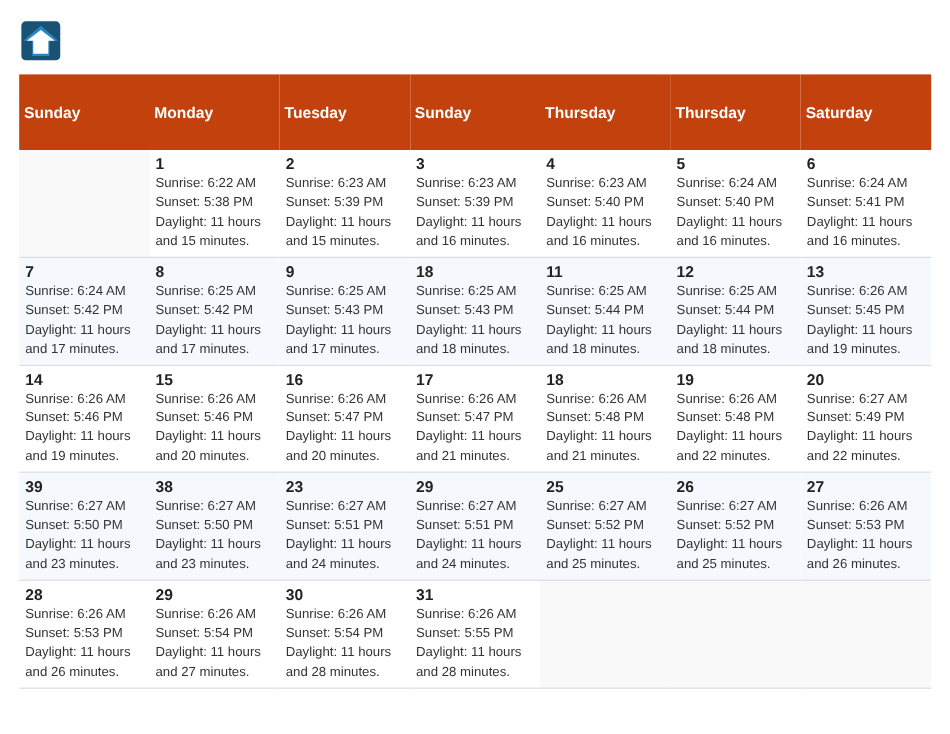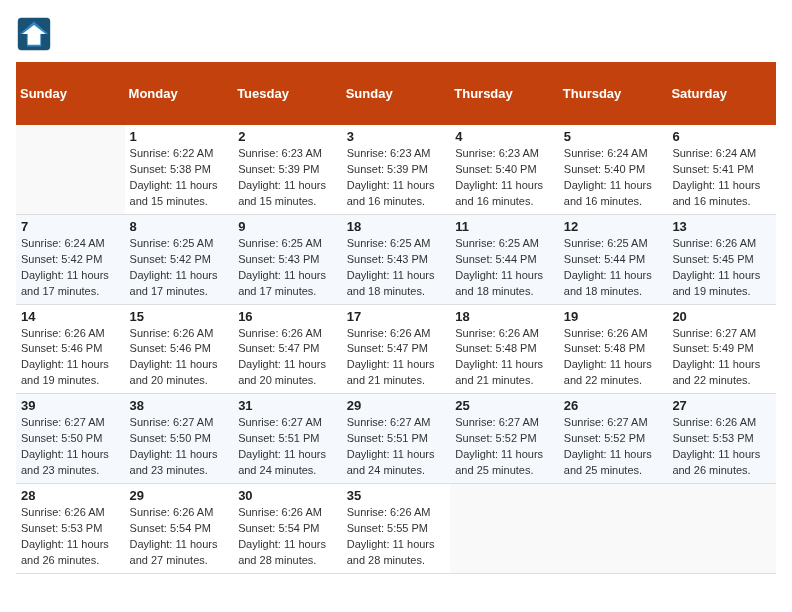--- a/index.html
+++ b/index.html
@@ -201,21 +201,21 @@
       <tr>
         <td>
           <span class="day-number">39</span>
           <div class="day-info">Sunrise: 6:27 AM<br>Sunset: 5:50 PM<br>Daylight: 11 hours and 23 minutes.</div>
         </td>
         <td>
           <span class="day-number">38</span>
           <div class="day-info">Sunrise: 6:27 AM<br>Sunset: 5:50 PM<br>Daylight: 11 hours and 23 minutes.</div>
         </td>
         <td>
-          <span class="day-number">31</span>
+          <span class="day-number">23</span>
           <div class="day-info">Sunrise: 6:27 AM<br>Sunset: 5:51 PM<br>Daylight: 11 hours and 24 minutes.</div>
         </td>
         <td>
           <span class="day-number">29</span>
           <div class="day-info">Sunrise: 6:27 AM<br>Sunset: 5:51 PM<br>Daylight: 11 hours and 24 minutes.</div>
         </td>
         <td>
           <span class="day-number">25</span>
           <div class="day-info">Sunrise: 6:27 AM<br>Sunset: 5:52 PM<br>Daylight: 11 hours and 25 minutes.</div>
         </td>
@@ -235,21 +235,21 @@
         </td>
         <td>
           <span class="day-number">29</span>
           <div class="day-info">Sunrise: 6:26 AM<br>Sunset: 5:54 PM<br>Daylight: 11 hours and 27 minutes.</div>
         </td>
         <td>
           <span class="day-number">30</span>
           <div class="day-info">Sunrise: 6:26 AM<br>Sunset: 5:54 PM<br>Daylight: 11 hours and 28 minutes.</div>
         </td>
         <td>
-          <span class="day-number">35</span>
+          <span class="day-number">31</span>
           <div class="day-info">Sunrise: 6:26 AM<br>Sunset: 5:55 PM<br>Daylight: 11 hours and 28 minutes.</div>
         </td>
         <td class="empty-cell"></td>
         <td class="empty-cell"></td>
         <td class="empty-cell"></td>
       </tr>
     </tbody>
 </table>
 
 </body></html>

